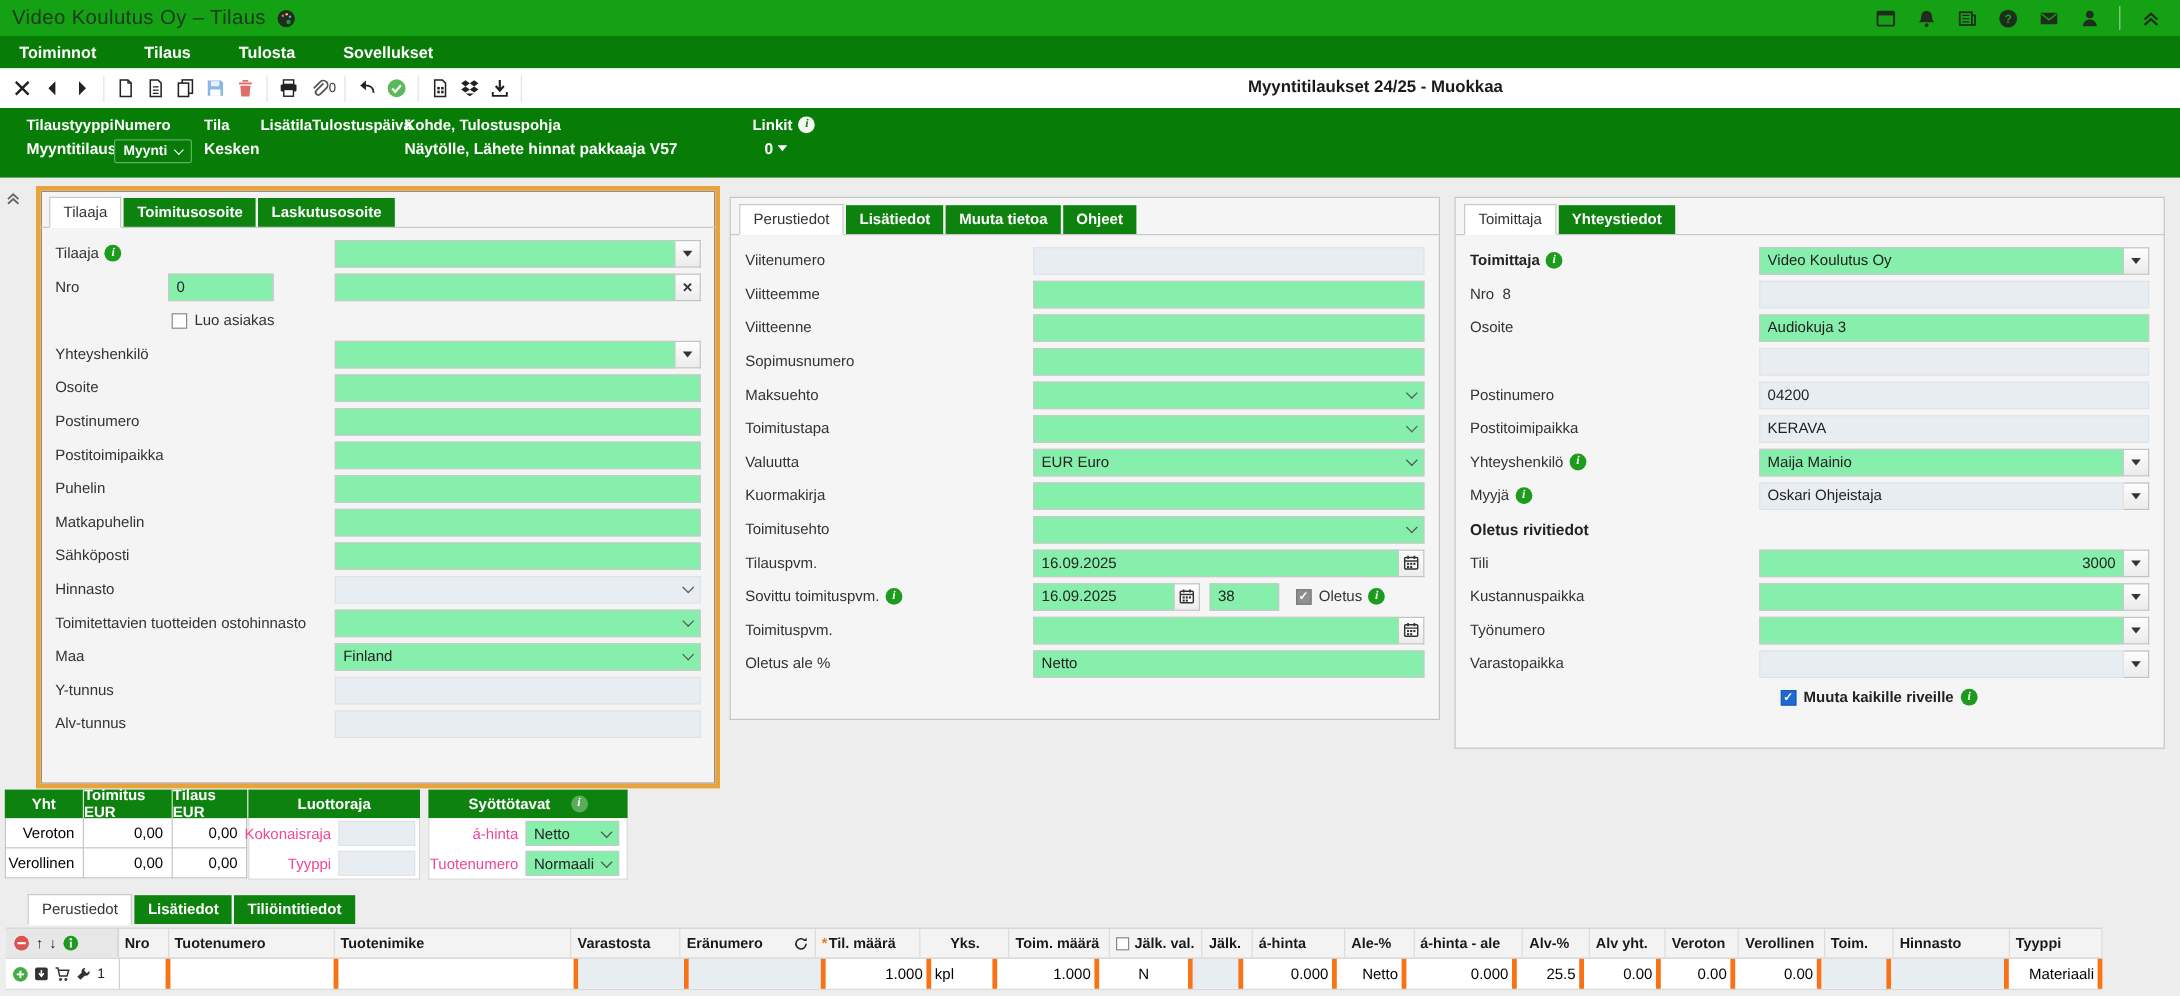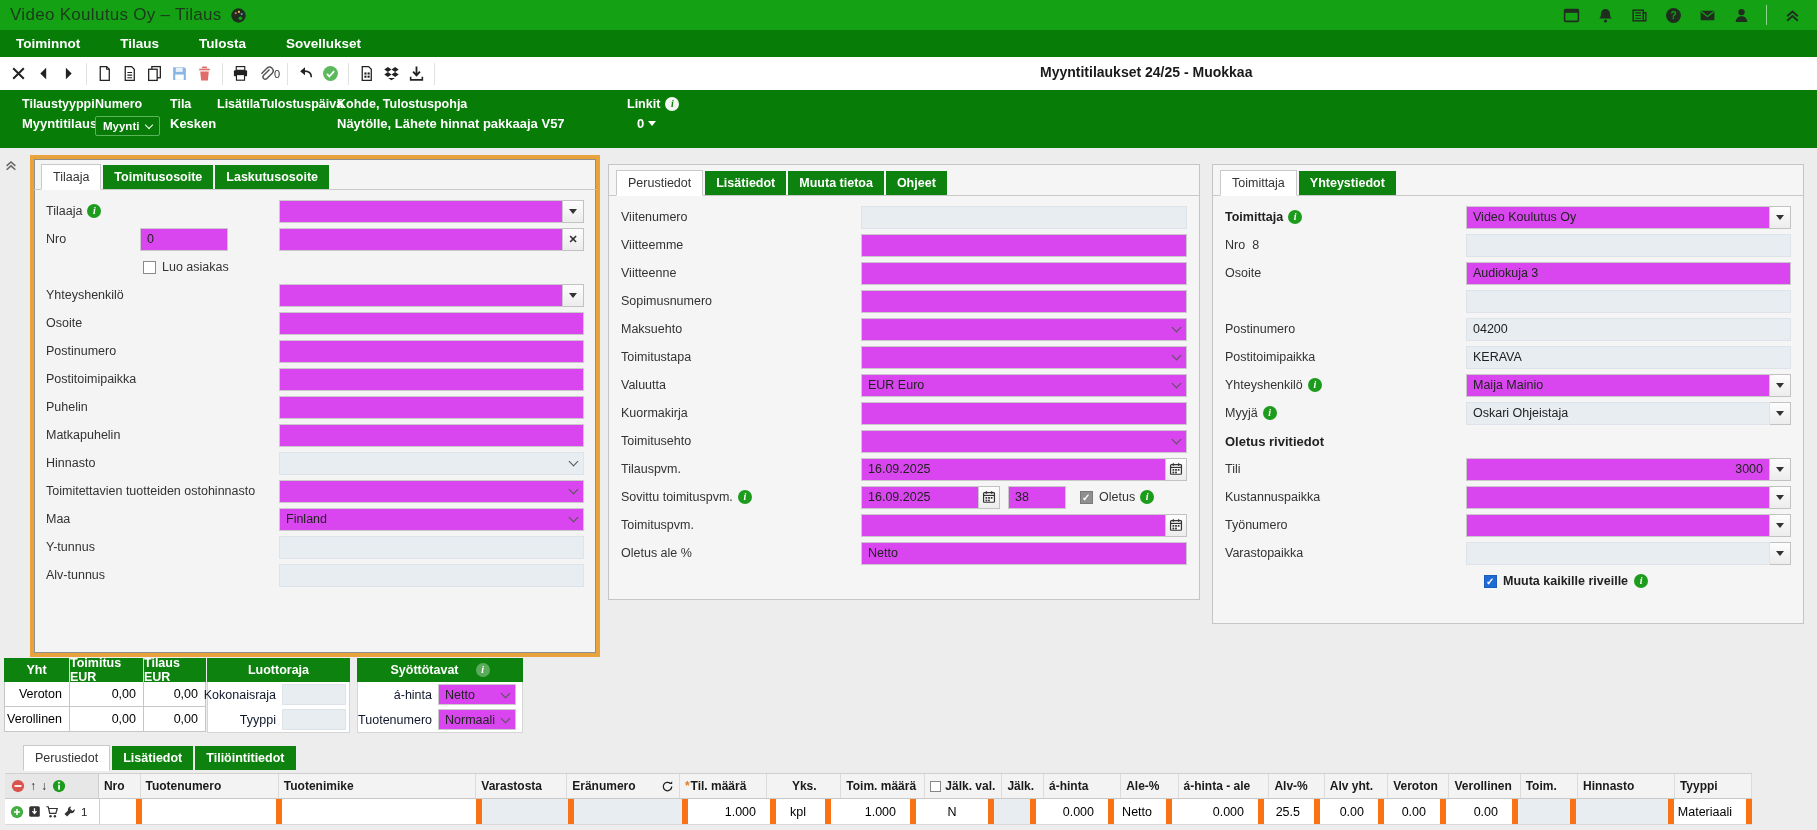--- a/index.html
+++ b/index.html
@@ -54,21 +54,21 @@
 
   .rows{padding:7px 12px 0}
   .frow{display:flex;align-items:center;height:28px;font-size:12.5px;color:#333}
   .flabel{flex:0 0 var(--lw);display:flex;align-items:center;gap:5px;padding-right:8px;white-space:nowrap}
   .flabel.bold{font-weight:bold;color:#222}
   .p-left{--lw:233px}.p-mid{--lw:240px}.p-right{--lw:241px}
   .ffield{flex:1;display:flex;align-items:center;min-width:0}
   .fheading{font-weight:bold;color:#222;font-size:13px}
   .static-val{margin-left:2px}
 
-  .bx{height:23px;border:1px solid #c9c9c9;background:#d946ef;padding:0 6px;
+  .bx{height:23px;border:1px solid #c9c9c9;background:#86efac;padding:0 6px;
     font-family:"Liberation Sans",sans-serif;font-size:12.5px;color:#222;min-width:0;flex:1}
   .bx.dis{background:#e8edf2;border-color:#dde3e9}
   .bx.right{text-align:right}
   .sel{display:flex;align-items:center}
   .chev{width:7px;height:7px;border-right:1.6px solid #555;border-bottom:1.6px solid #555;
     transform:rotate(45deg);margin-left:auto;margin-top:-3px;flex:0 0 auto}
   .cbtn{flex:0 0 21px;height:23px;border:1px solid #c2c2c2;border-left:none;
     background:linear-gradient(#fdfdfd,#ececec);display:flex;align-items:center;justify-content:center;
     font-size:11px;font-weight:bold;color:#333}
   .tri{width:0;height:0;border-left:4px solid transparent;border-right:4px solid transparent;border-top:5px solid #333}
@@ -96,36 +96,36 @@
   .sum-h>div:last-child{border-right:none}
   .sum-h.single{align-items:center;justify-content:center;gap:5px}
   .sum-r{display:flex;height:25px;background:#fff}
   .sum-r>div{display:flex;align-items:center}
   #sum-totals{left:4px;top:658px;width:202px}
   #sum-totals .sum-r>div{justify-content:flex-end;padding-right:7px;
     border-right:1px solid #c6c6c6;border-bottom:1px solid #c6c6c6}
   #sum-totals .sum-r>div:first-child{border-left:1px solid #c6c6c6}
   #sum-credit{left:207px;top:658px;width:143px}
   #sum-credit .rows-box,#sum-entry .rows-box{border:1px solid #d5d5d5;border-top:none;background:#fff}
-  .sum-lab{justify-content:flex-end;padding-right:6px;color:#0f172a}
+  .sum-lab{justify-content:flex-end;padding-right:6px;color:#ec4899}
   .sum-fld{margin:2px 2px 2px 0}
   #sum-entry{left:357px;top:658px;width:166px}
 
   
   #grid-tabs{position:absolute;left:23px;top:745px;z-index:3}
   #grid{position:absolute;left:5px;top:773px;width:1747px;z-index:3;font-size:12.5px}
   .gh{display:flex;height:26px;background:#f3f3f3;border-top:1px solid #cfcfcf;border-bottom:1px solid #c9c9c9}
   .ghc{display:flex;align-items:center;padding:0 5px;font-weight:bold;color:#1a1a1a;
     border-right:1px solid #dcdcdc;font-size:12px;white-space:nowrap;overflow:hidden}
   .ghc .req{color:#e87d1e;margin-right:1px}
   .ghc .hcb{width:11px;height:11px;border:1px solid #888;background:#fff;margin-right:4px;flex:0 0 11px}
   .gh-tools{background:#e7e7e7;display:flex;align-items:center;gap:5px;padding:0 6px;border-right:1px solid #cfcfcf}
   .arrow-txt{font-size:12px;font-weight:bold;color:#222}
   .gr{display:flex;height:26px;background:#fff;border-bottom:1px solid #d8d8d8}
-  .grc{display:flex;align-items:center;padding:0 14px;border-right:6px solid #f97316;overflow:hidden;white-space:nowrap}
+  .grc{display:flex;align-items:center;padding:0 3px;border-right:4px solid #f97316;overflow:hidden;white-space:nowrap}
   .grc.dis{background:#e8edf2}
   .grc.right{justify-content:flex-end}
   .grc.center{justify-content:center}
   .gr-tools{display:flex;align-items:center;gap:4px;padding:0 5px;border-right:1px solid #cfcfcf}
   .row-num{font-size:11.5px;color:#222;margin-left:1px}
 </style>
 </head>
 <body>
 
 <div class="titlebar">
@@ -415,20 +415,28 @@
         <span class="flabel">
           <span>Puhelin</span>
         </span>
         <div class="ffield">
           <input class="bx" value="" style="">
         </div>
       </div>
       <div class="frow">
         <span class="flabel">
           <span>Matkapuhelin</span>
+        </span>
+        <div class="ffield">
+          <input class="bx" value="" style="">
+        </div>
+      </div>
+      <div class="frow">
+        <span class="flabel">
+          <span>Sähköposti</span>
         </span>
         <div class="ffield">
           <input class="bx" value="" style="">
         </div>
       </div>
       <div class="frow">
         <span class="flabel">
           <span>Hinnasto</span>
         </span>
         <div class="ffield">

